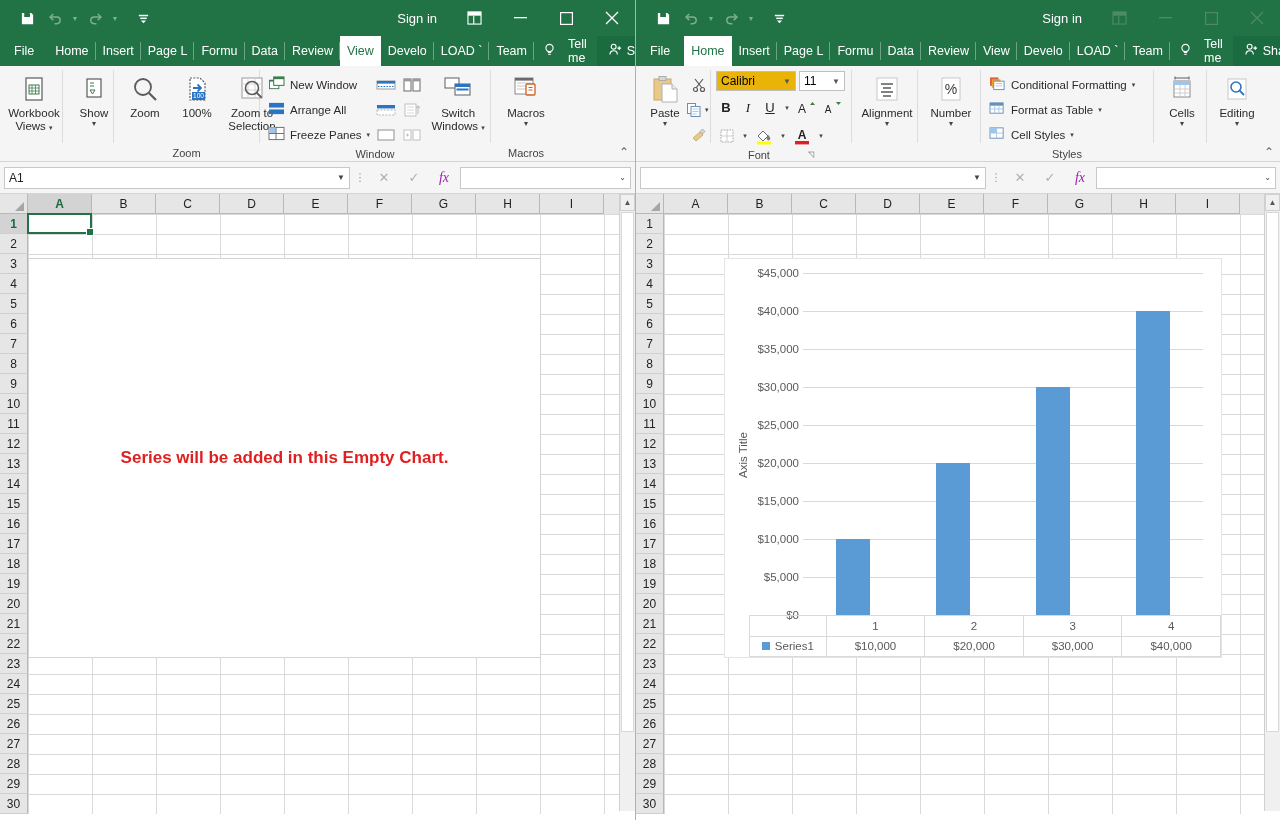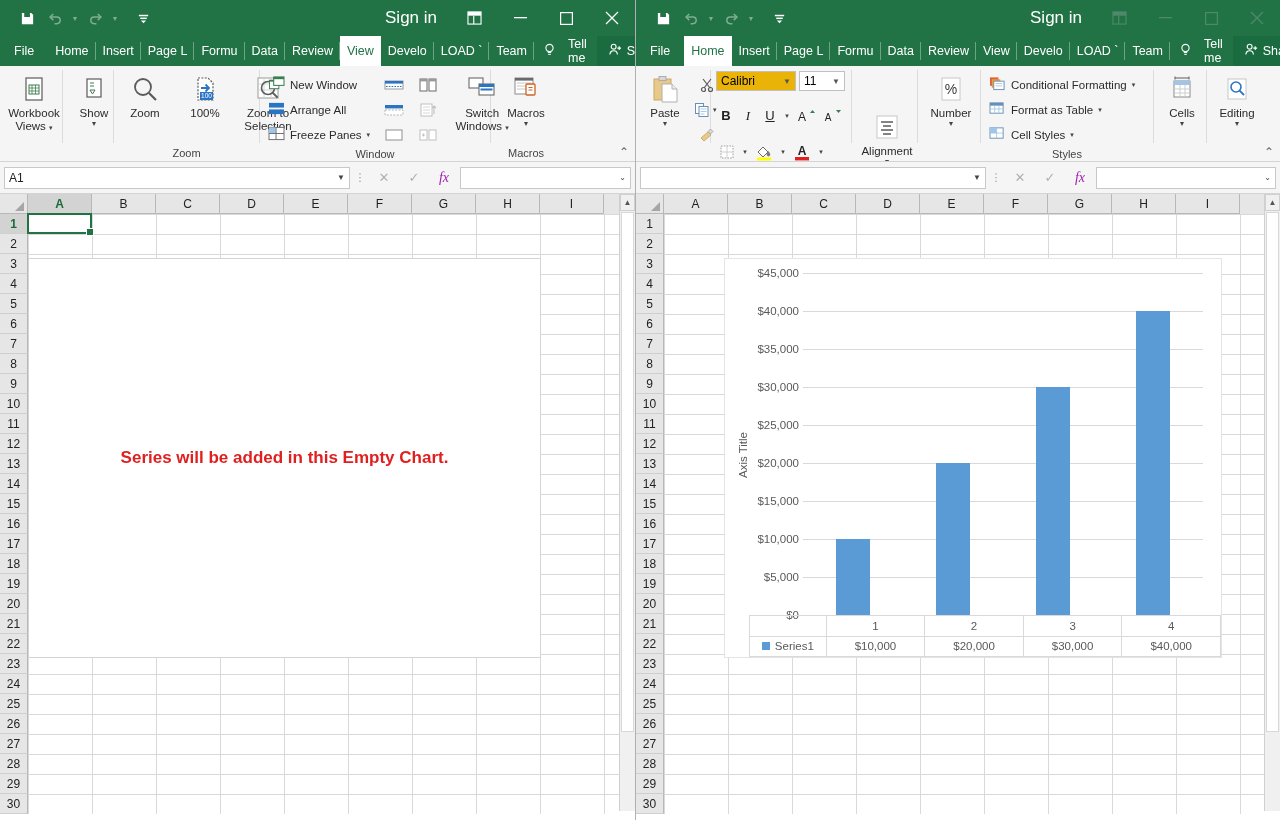--- a/index.html
+++ b/index.html
@@ -27,21 +27,21 @@
   }
   .qat-btn.dim { color: #7fae93; }
   .title-text {
     position: absolute; left: 0; right: 0; text-align: center;
     font-size: 13.5px; color: #fff; pointer-events: none;
     white-space: nowrap;
   }
   .win-left .title-text { padding-right: 250px; }
   .win-right .title-text { padding-right: 250px; }
   .tb-right { margin-left: auto; display: flex; align-items: center; }
-  .signin { font-size: 17px; color:#fff; padding: 0 14px; white-space: nowrap; }
+  .signin { font-size: 13px; color:#fff; padding: 0 14px; white-space: nowrap; }
   .tb-icon {
     width: 46px; height: 36px; display:flex; align-items:center; justify-content:center;
     font-size: 13px; color:#fff;
   }
   .tb-icon.faded { color: #5d9478; }
   .tb-close { font-size: 16px; }
 
   
   .tabstrip {
     height: 30px; background: #217346; display: flex; align-items: stretch;
@@ -64,21 +64,21 @@
     background: #1b6b41; color:#fff; padding: 0 12px; font-size:12.5px;
     white-space: nowrap;
   }
 
   
   .ribbon {
     height: 96px; background: #f5f5f5; border-bottom: 1px solid #d4d4d4;
     display: flex; position: relative; overflow: hidden;
   }
   .rgroup { display: flex; flex-direction: column; position: relative; height:96px; }
-  .rgroup .gbody { flex: 1; display: flex; align-items: flex-start; padding: 4px 5px 0 5px; gap: 8px; }
+  .rgroup .gbody { flex: 1; display: flex; align-items: flex-start; padding: 4px 5px 0 5px; }
   .gcaption {
     height: 16px; font-size: 11px; color: #444; text-align: center;
     line-height: 14px;
   }
   .gsep { width:1px; background: #dcdcdc; margin: 4px 0 18px 0; }
 
   .bigbtn {
     display:flex; flex-direction: column; align-items:center; justify-content: flex-start;
     min-width: 52px; padding: 3px 4px; font-size: 11.5px; color: #2b2b2b; text-align:center;
     line-height: 13px;
@@ -778,21 +778,21 @@
               </div>
           </div>
         </div>
         <div class="gcaption" style="display:flex;align-items:center;justify-content:center;gap:38px;">
           <span>Font</span>
           <span style="font-size:8px;color:#666;">◹</span>
         </div>
       </div>
       <div class="gsep"></div>
 
-      <div class="rgroup" style="width:65px;margin-top:38px;">
+      <div class="rgroup" style="width:65px;">
         <div class="gbody">
           <div class="bigbtn" style="min-width:60px;">
             <span class="ico">
               <svg width="30" height="30" viewBox="0 0 30 30">
                   <rect x="5" y="3" width="20" height="22" stroke="#c8c8c8" fill="#fff" stroke-width="1"></rect>
                   <path d="M9 9h12 M11 13h8 M9 17h12 M11 21h8" stroke="#5b5b5b" stroke-width="1.3"></path>
                 </svg>
             </span>
             <span>Alignment</span>
             <span class="caretd">▾</span>

